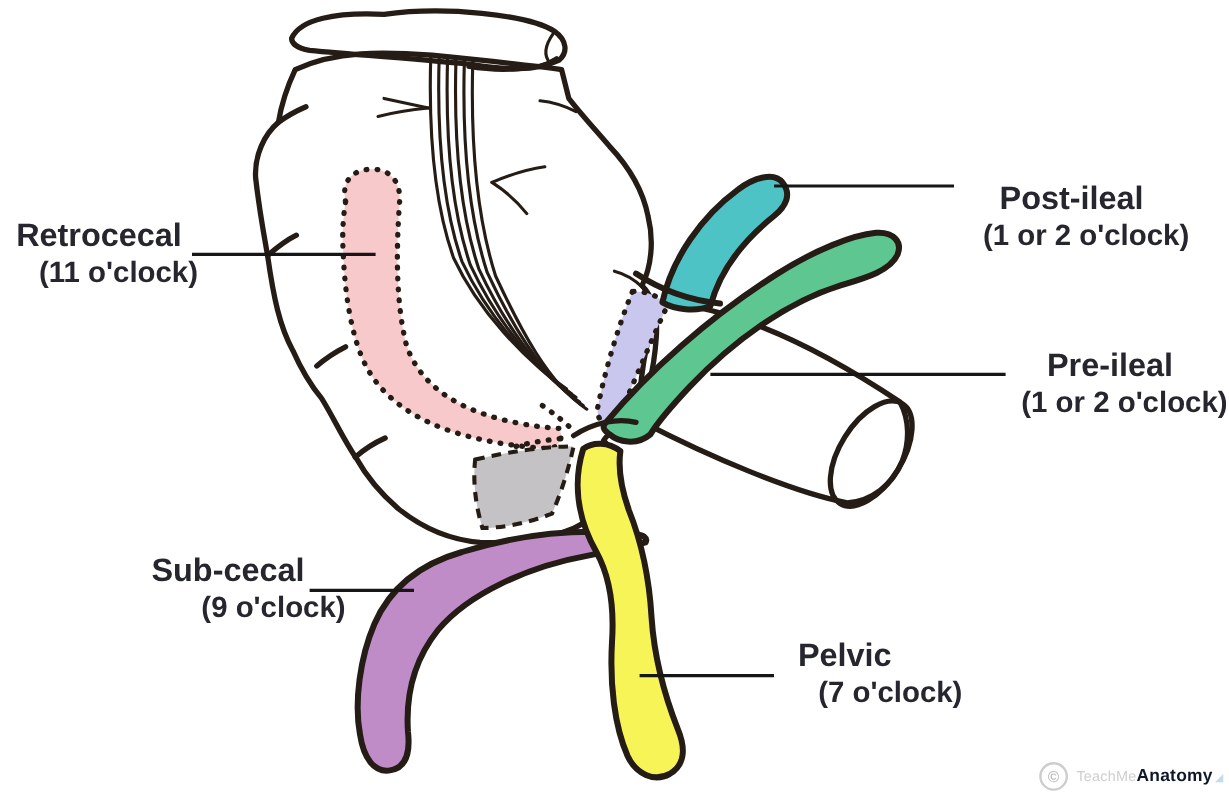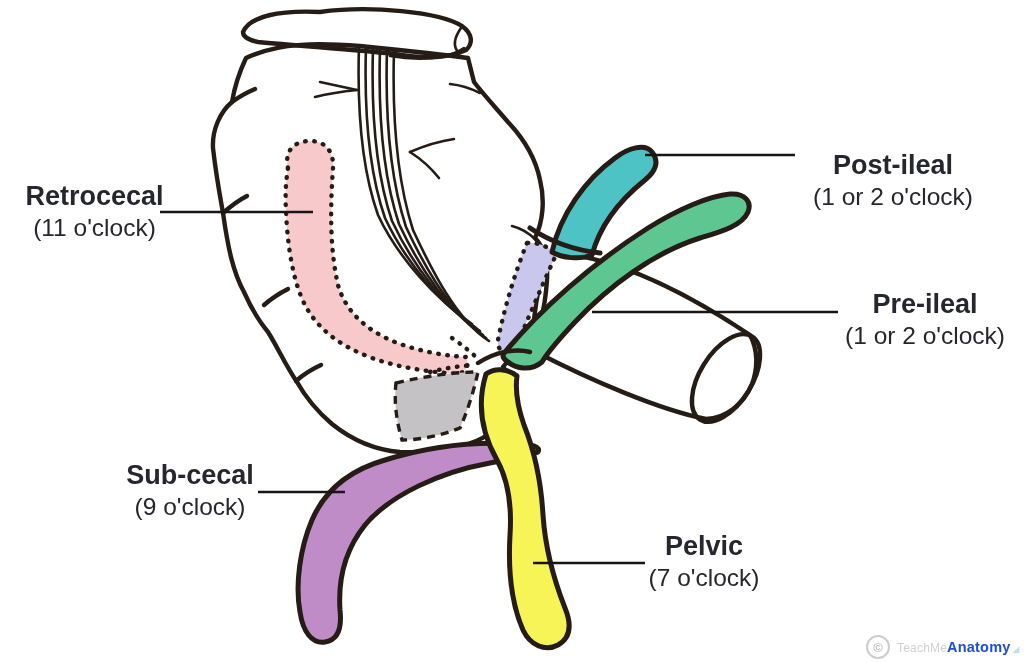--- a/index.html
+++ b/index.html
@@ -10,27 +10,27 @@
   .ln{fill:none;stroke:#241c15;stroke-width:4.4;stroke-linecap:round;stroke-linejoin:round;}
   .thin{fill:none;stroke:#241c15;stroke-width:2.6;stroke-linecap:round;}
   .band{stroke:#241c15;stroke-width:5;stroke-linecap:round;stroke-linejoin:round;}
   .dotted{stroke:#241c15;stroke-width:4.4;stroke-linecap:round;stroke-linejoin:round;
           stroke-dasharray:0.6 8.5;}
   .dashed{stroke:#241c15;stroke-width:3.4;stroke-linecap:butt;stroke-dasharray:8 6;}
   .leader{stroke:#161616;stroke-width:2.6;}
   
   .fig-label{position:absolute;text-align:center;color:#26262e;}
   .fig-label .nm{font-size:27px;font-weight:700;line-height:31px;}
-  .fig-label .ck{font-size:24.5px;font-weight:400;line-height:31px;}
+  .fig-label .ck{font-size:24.5px;font-weight:700;line-height:31px;text-align:right;}
   
   .wm{position:absolute;left:866px;top:635px;display:flex;align-items:center;gap:7px;}
   .wm .cc{width:20px;height:20px;border:2px solid #cdcdcd;border-radius:50%;color:#bdbdbd;
           font-size:13px;font-weight:700;display:flex;align-items:center;justify-content:center;}
   .wm .t1{font-size:12px;color:#cfcfcf;letter-spacing:.2px;}
-  .wm .t2{font-size:14.5px;color:#1d4ed8;font-weight:700;letter-spacing:.2px;}
+  .wm .t2{font-size:14.5px;color:#0f172a;font-weight:700;letter-spacing:.2px;}
   .wm .pen{font-size:9px;color:#c3dcec;margin-left:2px;}
 </style>
 </head>
 <body>
 
 <div id="stage">
 
   <svg width="1024" height="662" viewBox="0 0 1024 662">
 
     <path class="ln" fill="#ffffff" d="
@@ -173,21 +173,21 @@
     <path class="dotted" fill="none" d="M 452,338 C 462,345 471,352 478,359"></path>
     <path class="dotted" fill="none" d="M 430,372 C 445,368 460,366 474,365"></path>
 
     <line class="leader" x1="160" y1="212" x2="313" y2="212"></line>
     <line class="leader" x1="645" y1="155" x2="795" y2="155"></line>
     <line class="leader" x1="592" y1="312" x2="838" y2="312"></line>
     <line class="leader" x1="258" y1="492" x2="345" y2="492"></line>
     <line class="leader" x1="533" y1="563" x2="645" y2="563"></line>
   </svg>
 
-  <div class="fig-label" style="left:12px;top:181px;width:165px;">
+  <div class="fig-label" style="left:0px;top:181px;width:165px;">
     <div class="nm">Retrocecal</div>
     <div class="ck">(11 o'clock)</div>
   </div>
 
   <div class="fig-label" style="left:795px;top:150px;width:196px;">
     <div class="nm">Post-ileal</div>
     <div class="ck">(1 or 2 o'clock)</div>
   </div>
 
   <div class="fig-label" style="left:827px;top:289px;width:196px;">

